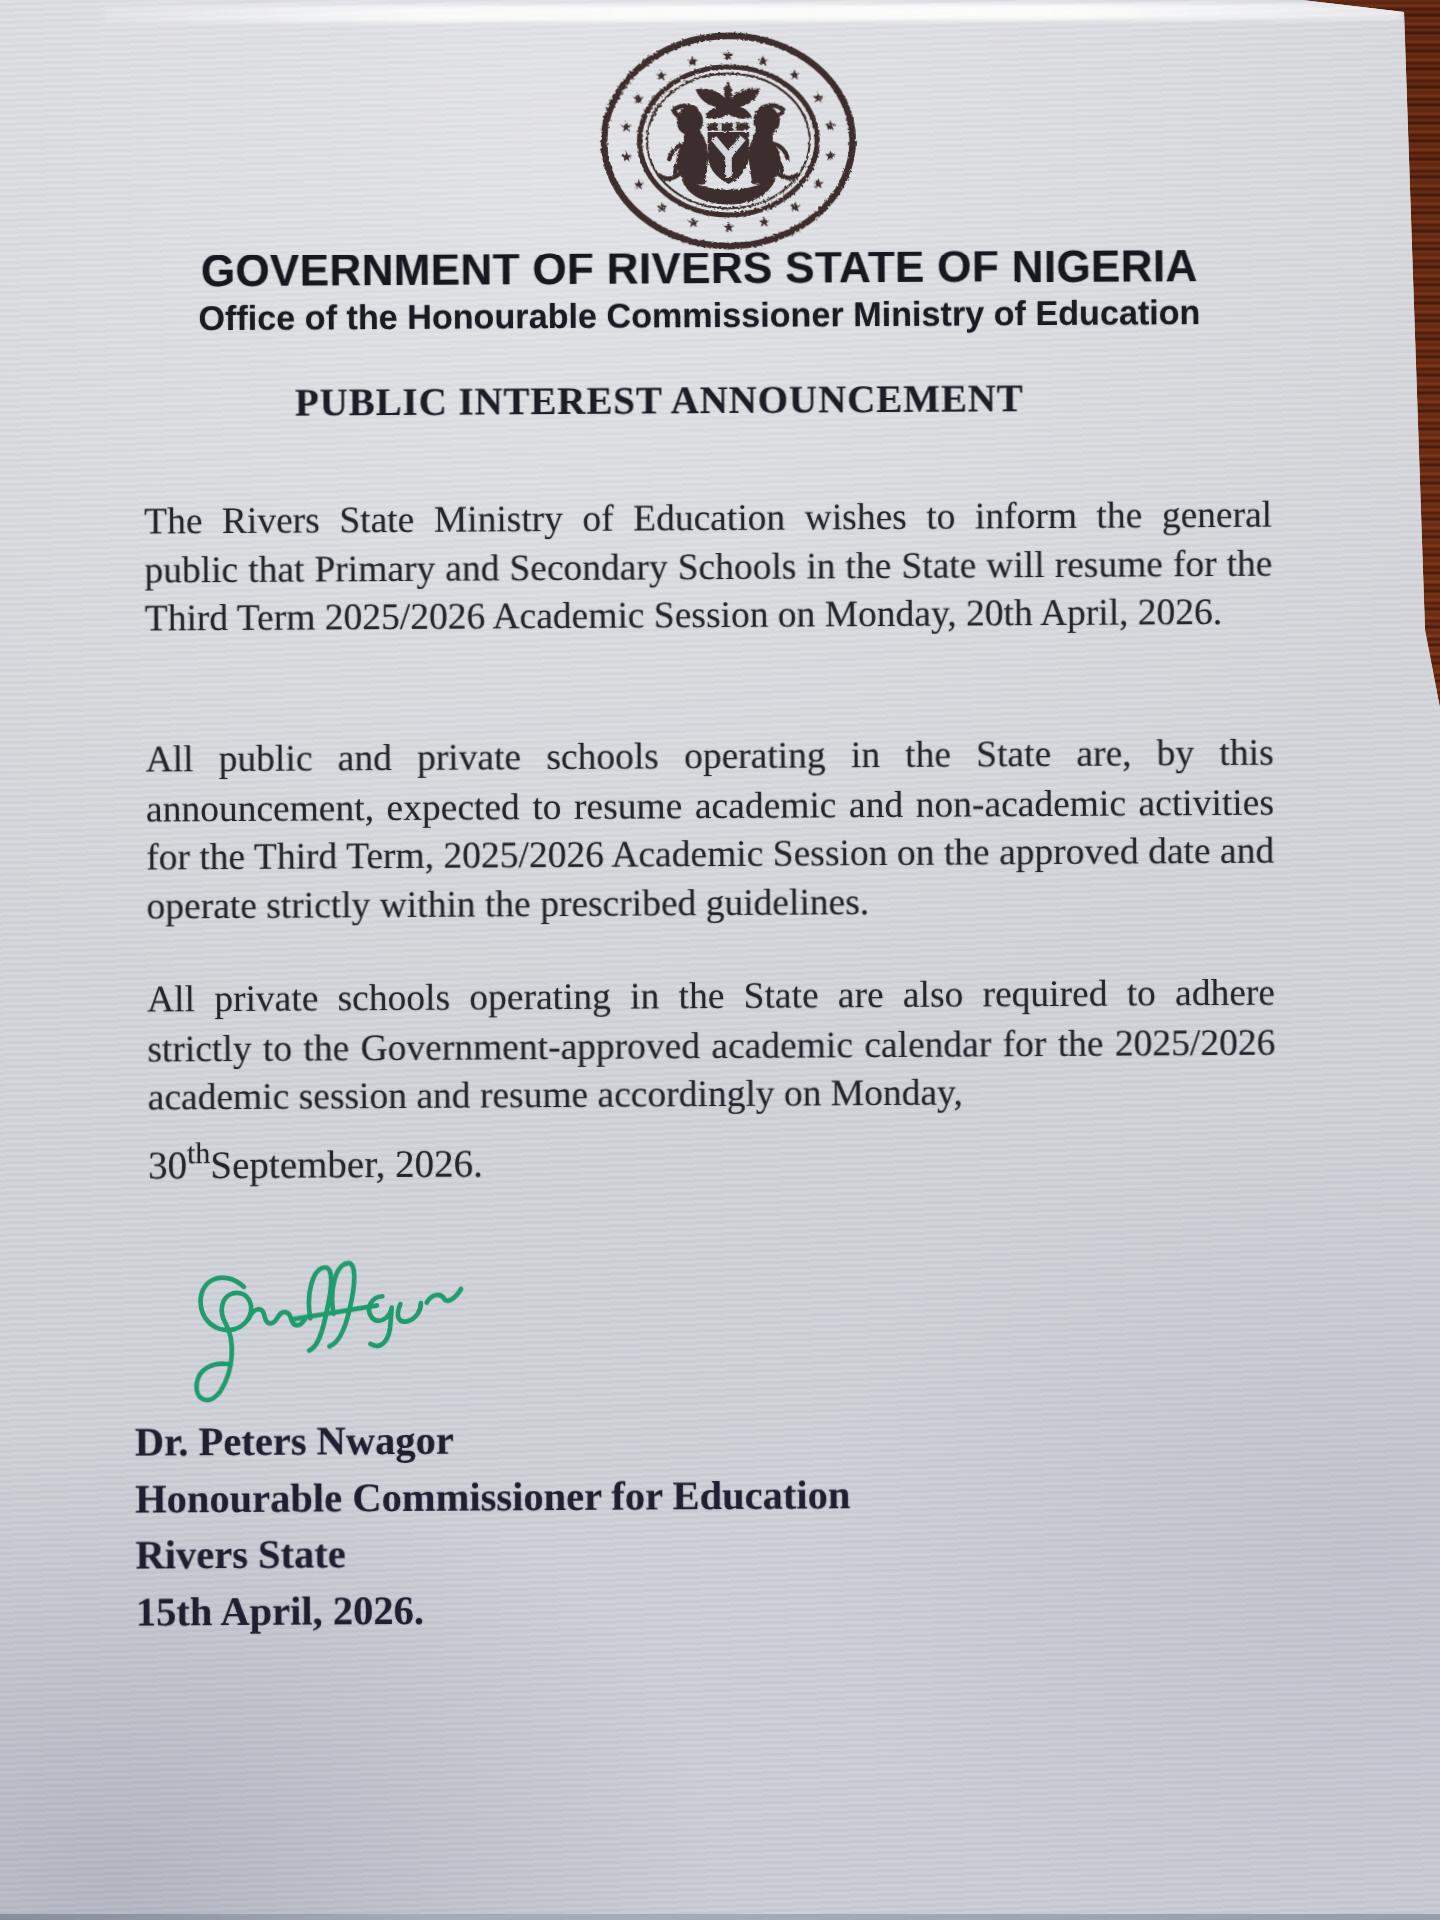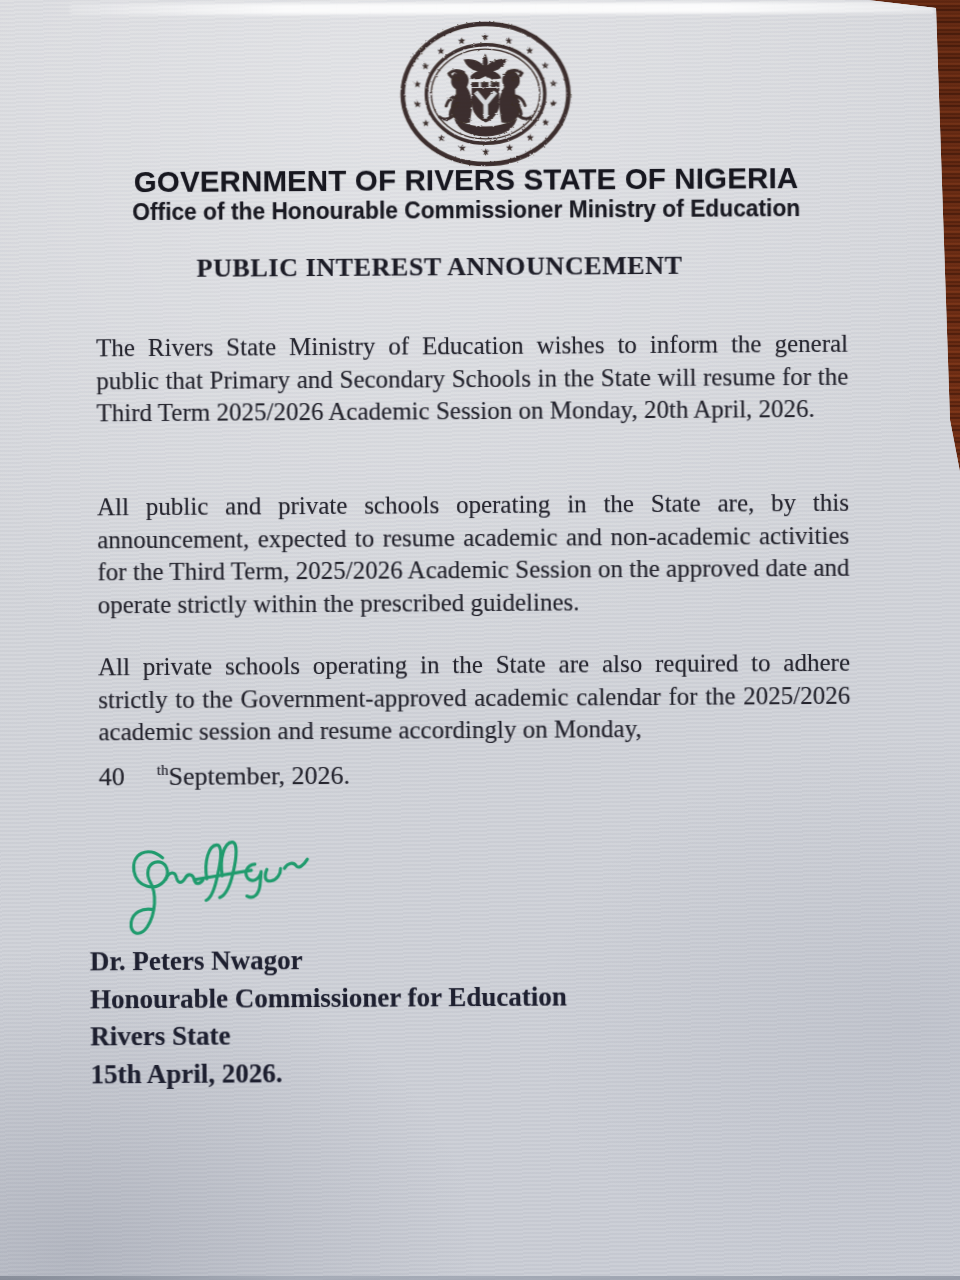--- a/index.html
+++ b/index.html
@@ -69,21 +69,21 @@
 
   
   .para{
     position:absolute;left:94px;width:752px;margin:0;
     font-size:25px;line-height:32.5px;text-align:justify;text-justify:inter-word;
   }
   .p1{top:330px;}
   .p2{top:489px;}
   .p3{top:649px;}
   .dateLine{position:absolute;left:94px;top:760px;font-size:26px;}
-  .dateLine sup{font-size:15px;vertical-align:super;line-height:0;margin-left:32px;}
+  .dateLine sup{font-size:20px;vertical-align:super;line-height:0;}
 
   
   .sig{position:absolute;left:116px;top:830px;width:205px;height:110px;transform:rotate(-3deg);}
 
   
   .signoff{
     position:absolute;left:84px;top:941px;
     font-size:27px;font-weight:bold;line-height:37.5px;color:#1e2030;
   }
   .signoff div{margin:0;}
@@ -157,21 +157,21 @@
 
     <div class="org">GOVERNMENT OF RIVERS STATE OF NIGERIA</div>
     <div class="office">Office of the Honourable Commissioner Ministry of Education</div>
 
     <div class="docTitle">PUBLIC INTEREST ANNOUNCEMENT</div>
 
     <p class="para p1">The Rivers State Ministry of Education wishes to inform the general public that Primary and Secondary Schools in the State will resume for the Third Term 2025/2026 Academic Session on Monday, 20th April, 2026.</p>
     <p class="para p2">All public and private schools operating in the State are, by this announcement, expected to resume academic and non-academic activities for the Third Term, 2025/2026 Academic Session on the approved date and operate strictly within the prescribed guidelines.</p>
     <p class="para p3">All private schools operating in the State are also required to adhere strictly to the Government-approved academic calendar for the 2025/2026 academic session and resume accordingly on Monday,</p>
 
-    <div class="dateLine"><span>40</span><sup>th</sup><span>September, 2026.</span></div>
+    <div class="dateLine"><span>30</span><sup>th</sup><span>September, 2026.</span></div>
 
     <svg class="sig" viewBox="0 0 210 110">
       <g fill="none" stroke="#1f9b6d" stroke-width="3.2" stroke-linecap="round" stroke-linejoin="round">
         <path d="M44,22 C30,8 12,16 14,34 C16,50 34,56 44,46 C52,38 48,24 36,26 C28,28 26,38 30,46 C36,58 34,78 24,92 C16,102 6,98 8,86 C10,76 20,72 30,74"></path>
         <path d="M46,44 C50,36 56,36 57,43 C58,49 62,50 66,44 C69,39 74,40 75,46 C76,51 80,52 84,47"></path>
         <path d="M88,46 C86,28 92,12 100,12 C106,12 104,26 100,40 C96,56 92,66 86,68"></path>
         <path d="M104,44 C102,26 108,10 116,10 C122,10 120,26 115,42 C111,56 106,64 100,66"></path>
         <path d="M76,46 L134,40"></path>
         <path d="M138,34 C130,34 126,42 130,48 C134,53 142,50 144,42 L142,56 C140,66 134,70 128,66"></path>
         <path d="M150,40 C146,48 148,53 154,52 C160,51 164,45 164,40"></path>

